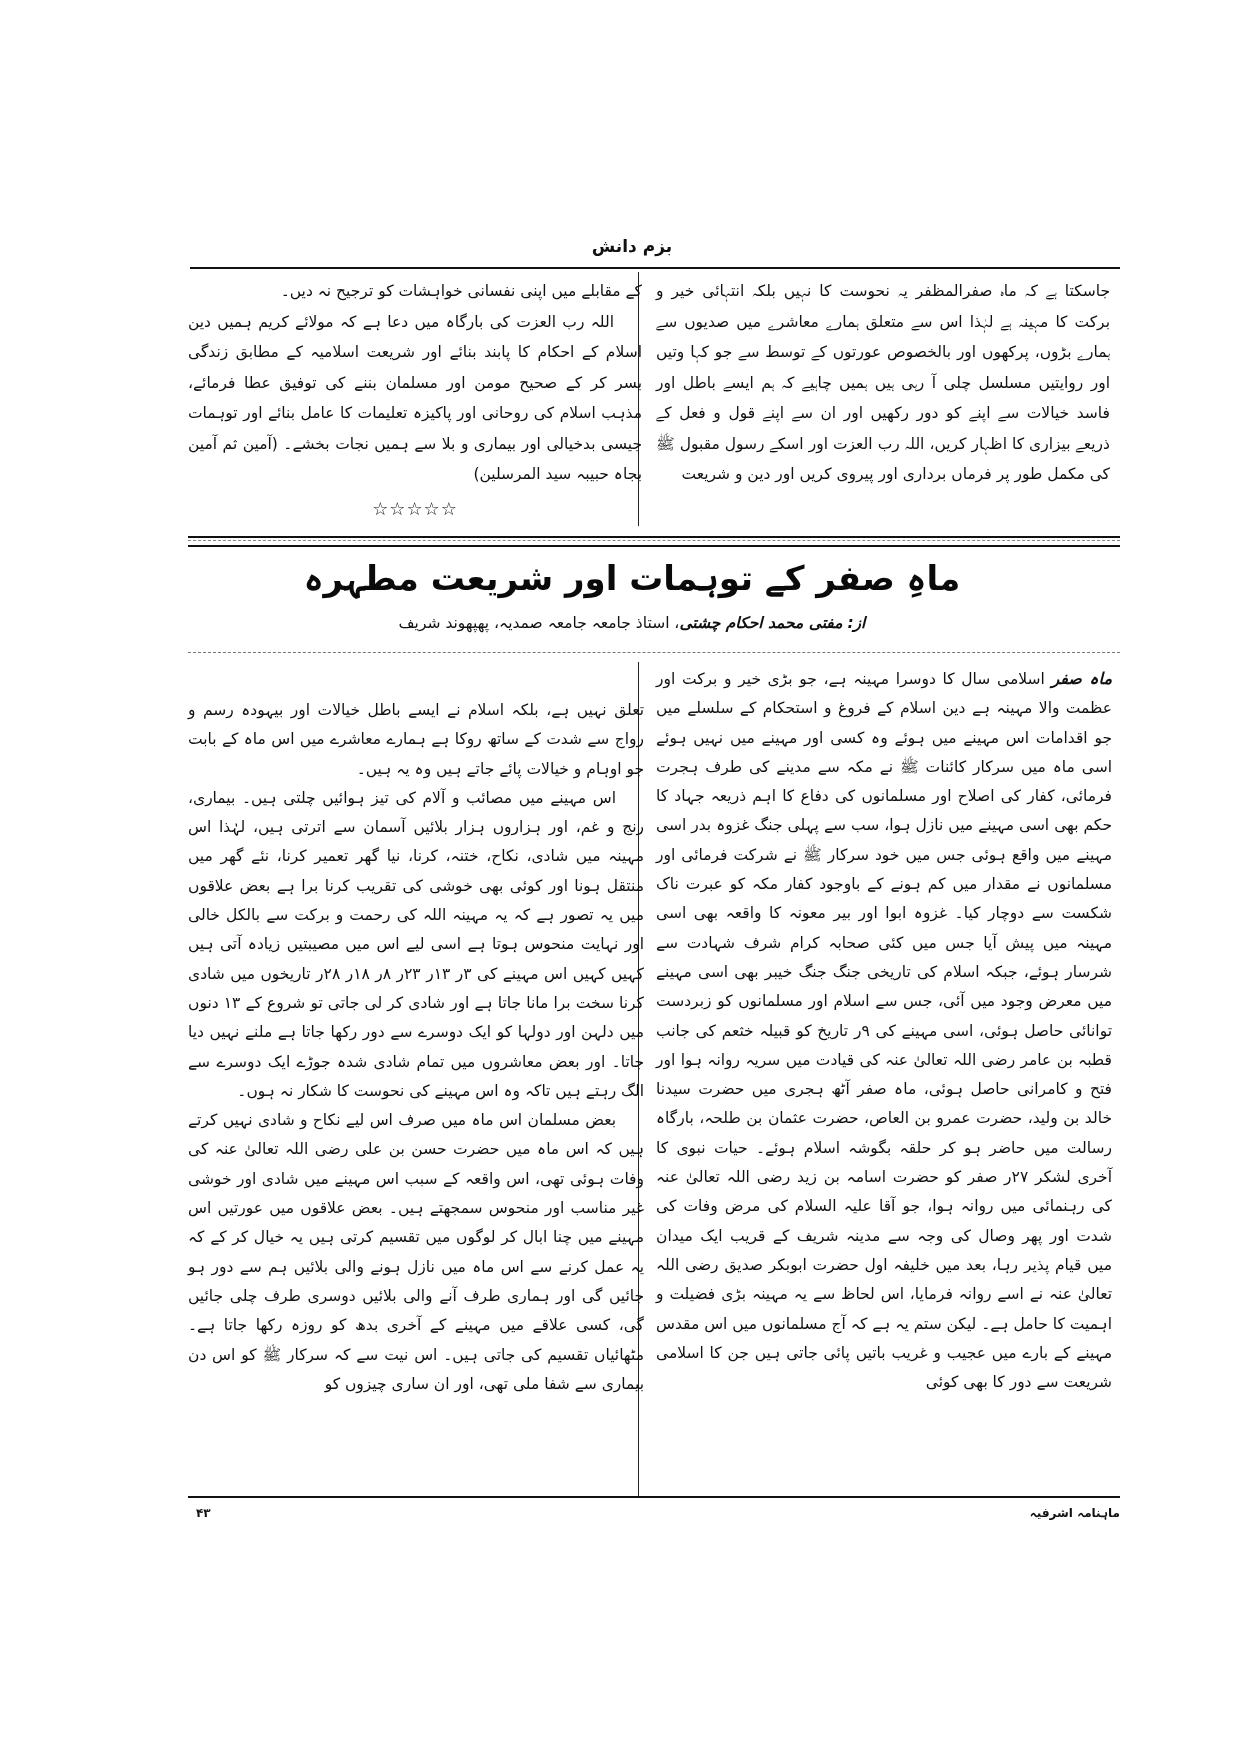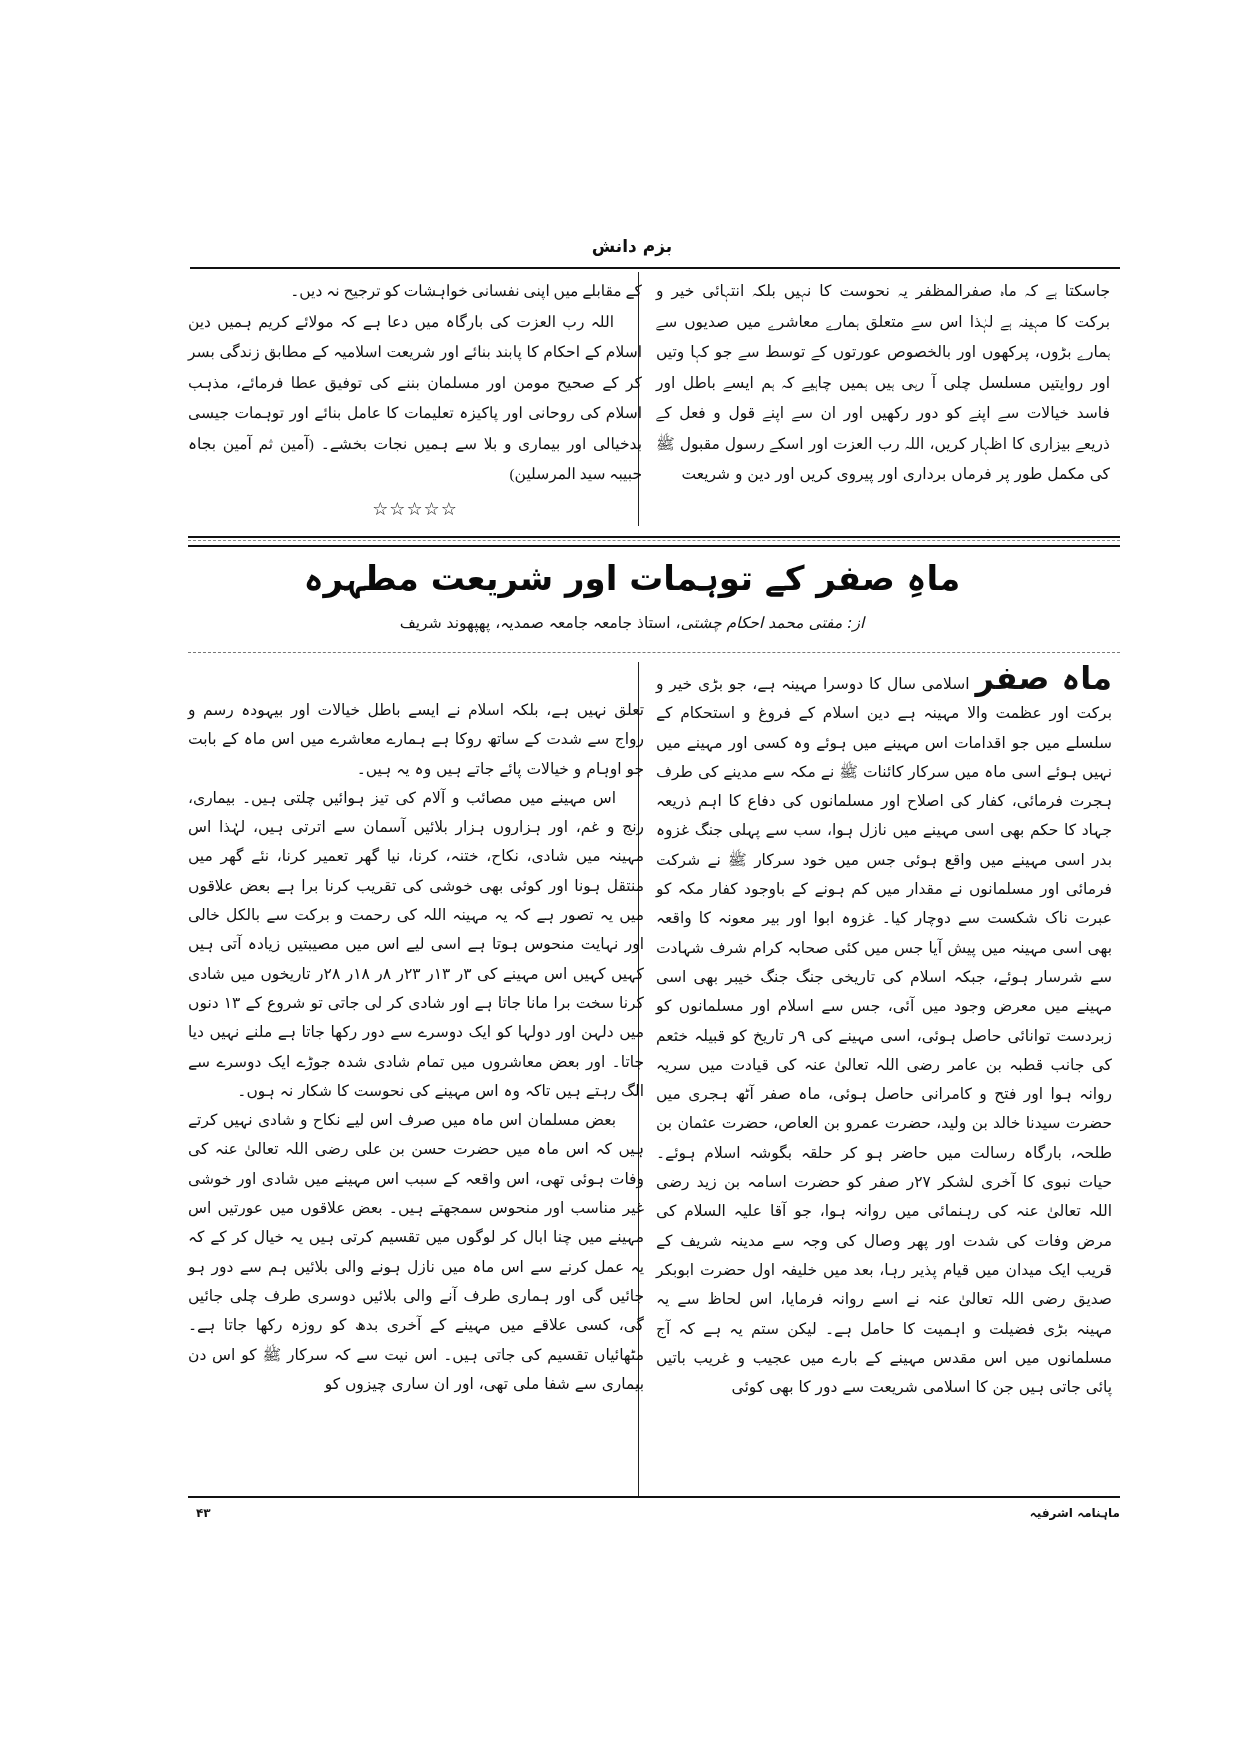--- a/index.html
+++ b/index.html
@@ -14,44 +14,44 @@
   }
   .rule { position: absolute; background: #111; }
   .top-rule { left: 178px; width: 930px; top: 267px; height: 2px; }
   .col {
     position: absolute; direction: rtl; text-align: justify;
     font-family: "DejaVu Sans", sans-serif;
   }
   .col p { margin: 0; }
   .top-col { top: 276px; width: 454px; font-size: 15.5px; line-height: 30.5px; }
   .top-right { left: 644px; }
-  .top-left { left: 176px; font-family: Liberation Serif, serif; }
+  .top-left { left: 176px; }
   .col-sep { position: absolute; width: 1px; background: #222; }
   .top-sep { left: 626px; top: 272px; height: 254px; }
   .stars { text-align: center; font-size: 18px; letter-spacing: 1px; margin-top: 4px; }
   .double-rule { position: absolute; left: 176px; width: 932px; height: 7px; top: 536px;
     border-top: 2px solid #111; border-bottom: 2px solid #111; }
   .double-rule::after { content: ""; position: absolute; left: 0; right: 0; top: 2px;
     border-top: 1px dashed #888; }
   .headline {
     position: absolute; left: 0; right: 0; top: 558px; text-align: center; direction: rtl;
     font-size: 34px; font-weight: bold; letter-spacing: 0px; color: #0a0a0a;
   }
   .byline {
     position: absolute; left: 0; right: 0; top: 614px; text-align: center; direction: rtl;
     font-size: 15.5px;
   }
-  .byline .by-label, .byline .author { font-weight: normal; font-style: italic; }
+  .byline .by-label, .byline .author { font-weight: bold; font-style: italic; }
   .mid-rule { position: absolute; left: 176px; width: 932px; top: 652px; height: 0;
     border-top: 1px dashed #777; }
   .main-col { top: 664px; width: 456px; font-size: 15.5px; line-height: 29.3px; }
   .main-right { left: 644px; }
   .main-left { left: 176px; margin-top: 32px; }
   .main-sep { left: 626px; top: 662px; height: 835px; }
-  .lead { font-weight: bold; font-size: 32px; }
+  .lead { font-weight: bold; font-size: 16px; font-style: italic; }
   .indent { text-indent: 28px; }
   .bottom-rule { left: 176px; width: 932px; top: 1496px; height: 2px; }
   .footer { position: absolute; top: 1506px; font-size: 12px; direction: rtl; font-weight: bold; }
   .footer-right { right: 132px; }
   .footer-center { left: 0; right: 0; text-align: center; }
   .footer-left { left: 184px; }
 </style>
 </head>
 <body>
 

